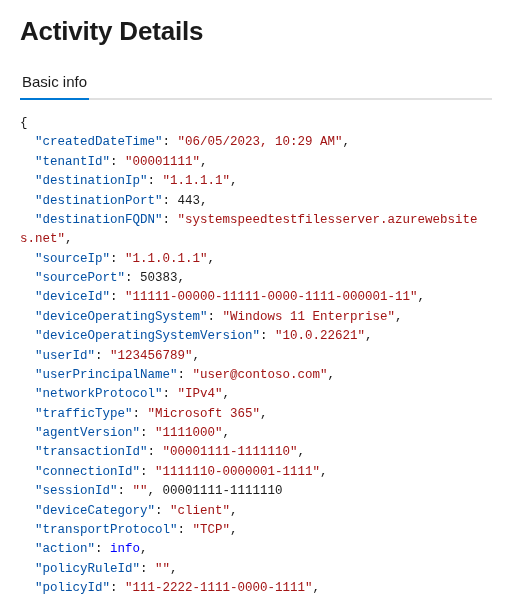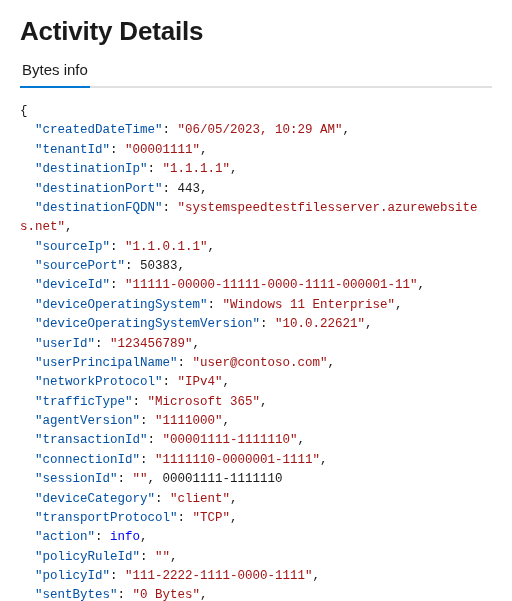--- a/index.html
+++ b/index.html
@@ -20,21 +20,21 @@
       width: 512px;
       min-height: 601px;
       background: #ffffff;
       padding: 16px 20px 20px 20px;
     }
 
     .page-title {
       font-size: 26px;
       font-weight: 600;
       color: #1a1a1a;
-      margin-bottom: 8px;
+      margin-bottom: 20px;
       letter-spacing: -0.2px;
     }
 
     .tab-bar {
       border-bottom: 2px solid #e0e0e0;
       margin-bottom: 14px;
       display: flex;
     }
 
     .tab-item {
@@ -72,21 +72,21 @@
       color: #1a1a1a;
     }
   </style>
 </head>
 <body>
 
 <div class="container">
   <h1 class="page-title">Activity Details</h1>
 
   <div class="tab-bar">
-    <div class="tab-item">Bytes info</div>
+    <div class="tab-item">Basic info</div>
   </div>
 
   <div class="json-block"><span class="json-brace">{</span>
   <span class="json-key">"createdDateTime"</span>: <span class="json-string">"06/05/2023, 10:29 AM"</span>,
   <span class="json-key">"tenantId"</span>: <span class="json-string">"00001111"</span>,
   <span class="json-key">"destinationIp"</span>: <span class="json-string">"1.1.1.1"</span>,
   <span class="json-key">"destinationPort"</span>: 443,
   <span class="json-key">"destinationFQDN"</span>: <span class="json-string">"systemspeedtestfilesserver.azurewebsites.net"</span>,
   <span class="json-key">"sourceIp"</span>: <span class="json-string">"1.1.0.1.1"</span>,
   <span class="json-key">"sourcePort"</span>: 50383,

